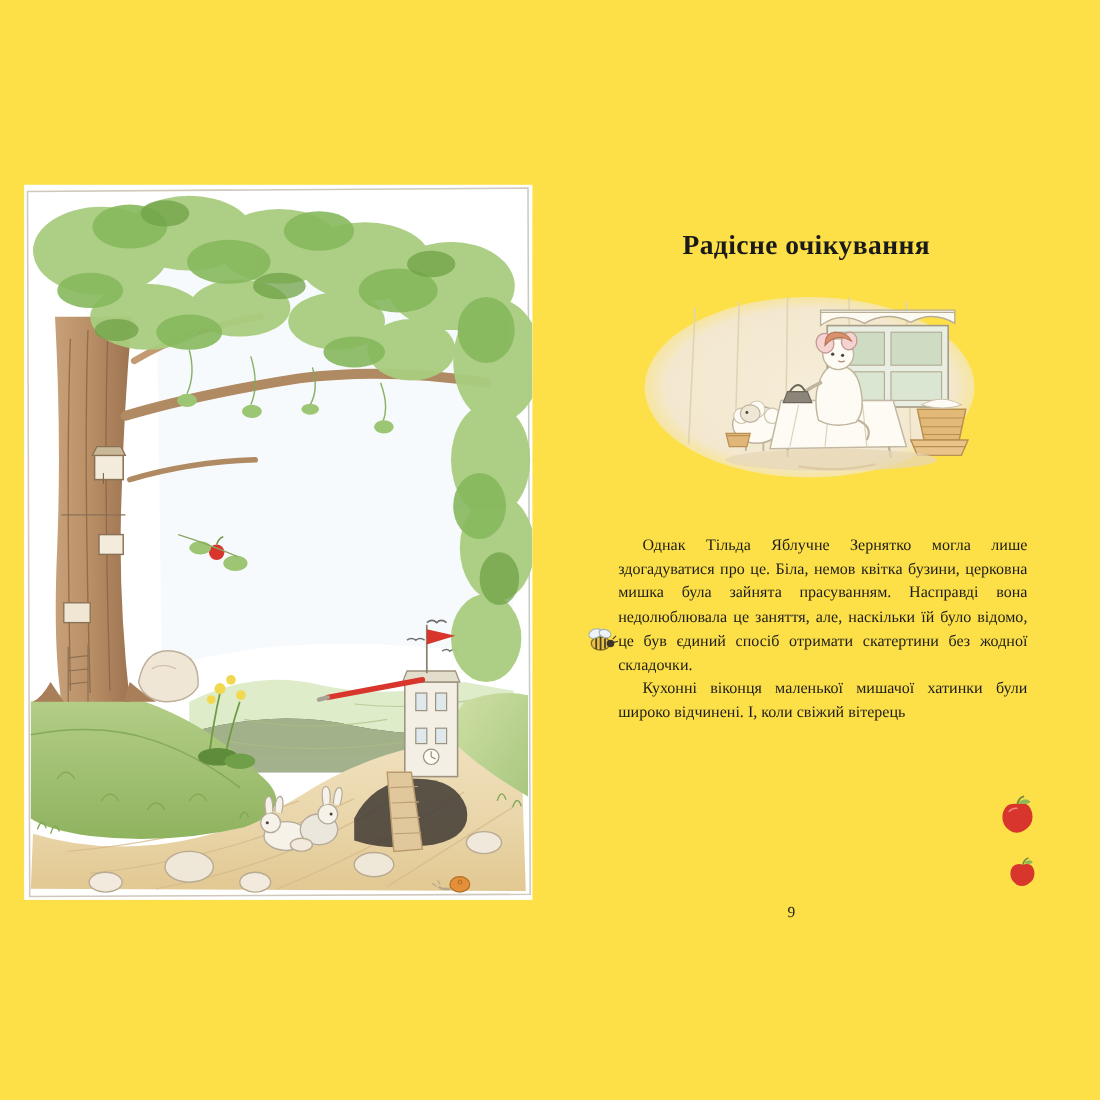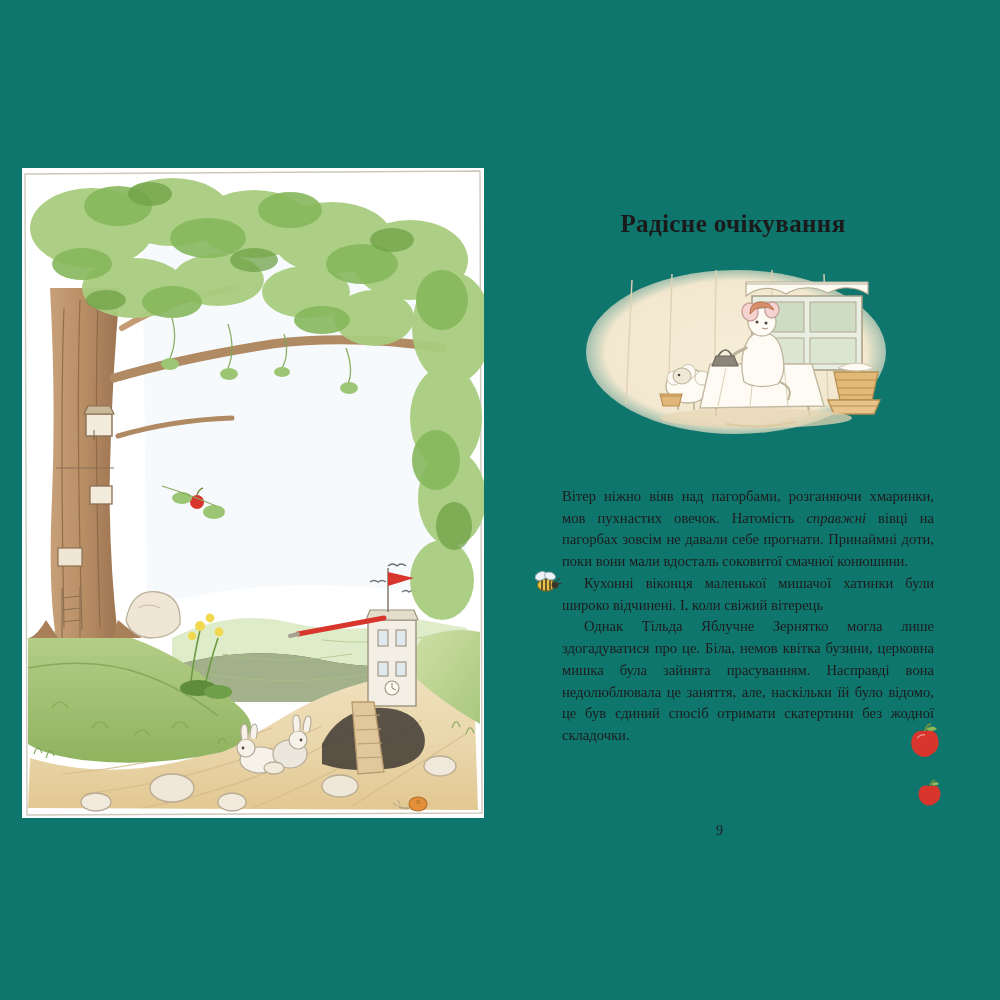--- a/index.html
+++ b/index.html
@@ -11,21 +11,21 @@
     width: 1000px;
     height: 1000px;
     overflow: hidden;
     font-family: "Liberation Serif", serif;
   }
   .spread {
     position: absolute;
     left: 0; top: 0;
     width: 1000px;
     height: 1000px;
-    background: #0f766e;
+    background: #fde047;
   }
 
   
   .illus-page {
     position: absolute;
     left: 22px;
     top: 168px;
     width: 462px;
     height: 650px;
     overflow: hidden;
@@ -456,23 +456,20 @@
     </div>
     <div class="deco deco-apple-2">
       <svg width="28" height="28" viewBox="0 0 28 28">
         <path d="M14 8 q8 -2 10 5 q2 9 -6 13 q-5 3 -10 0 q-7 -5 -5 -13 q2 -7 11 -5 Z" fill="#d8352c"></path>
         <path d="M14 8 q1 -5 5 -6" stroke="#6f8f3f" stroke-width="1.6" fill="none"></path>
         <path d="M15 6 q6 -4 8 0 q-5 3 -8 0 Z" fill="#8fb857"></path>
       </svg>
     </div>
 
     <div class="body-text">
-      <p class="first">
-        <span>Вітер ніжно віяв над пагорбами, розганяючи хмаринки, мов пухнастих овечок. Натомість </span><em>справжні</em><span> вівці на пагорбах зовсім не давали себе прогнати. Принаймні доти, поки вони мали вдосталь соковитої смачної конюшини.</span>
-      </p>
+      <p class="indent">Однак Тільда Яблучне Зернятко могла лише здогадуватися про це. Біла, немов квітка бузини, церковна мишка була зайнята прасуванням. Насправді вона недолюблювала це заняття, але, наскільки їй було відомо, це був єдиний спосіб отримати скатертини без жодної складочки.</p>
       <p class="indent">Кухонні віконця маленької мишачої хатинки були широко відчинені. І, коли свіжий вітерець</p>
-      <p class="indent">Однак Тільда Яблучне Зернятко могла лише здогадуватися про це. Біла, немов квітка бузини, церковна мишка була зайнята прасуванням. Насправді вона недолюблювала це заняття, але, наскільки їй було відомо, це був єдиний спосіб отримати скатертини без жодної складочки.</p>
     </div>
 
     <div class="page-number">9</div>
   </div>
 
 </div>
 
 </body></html>

